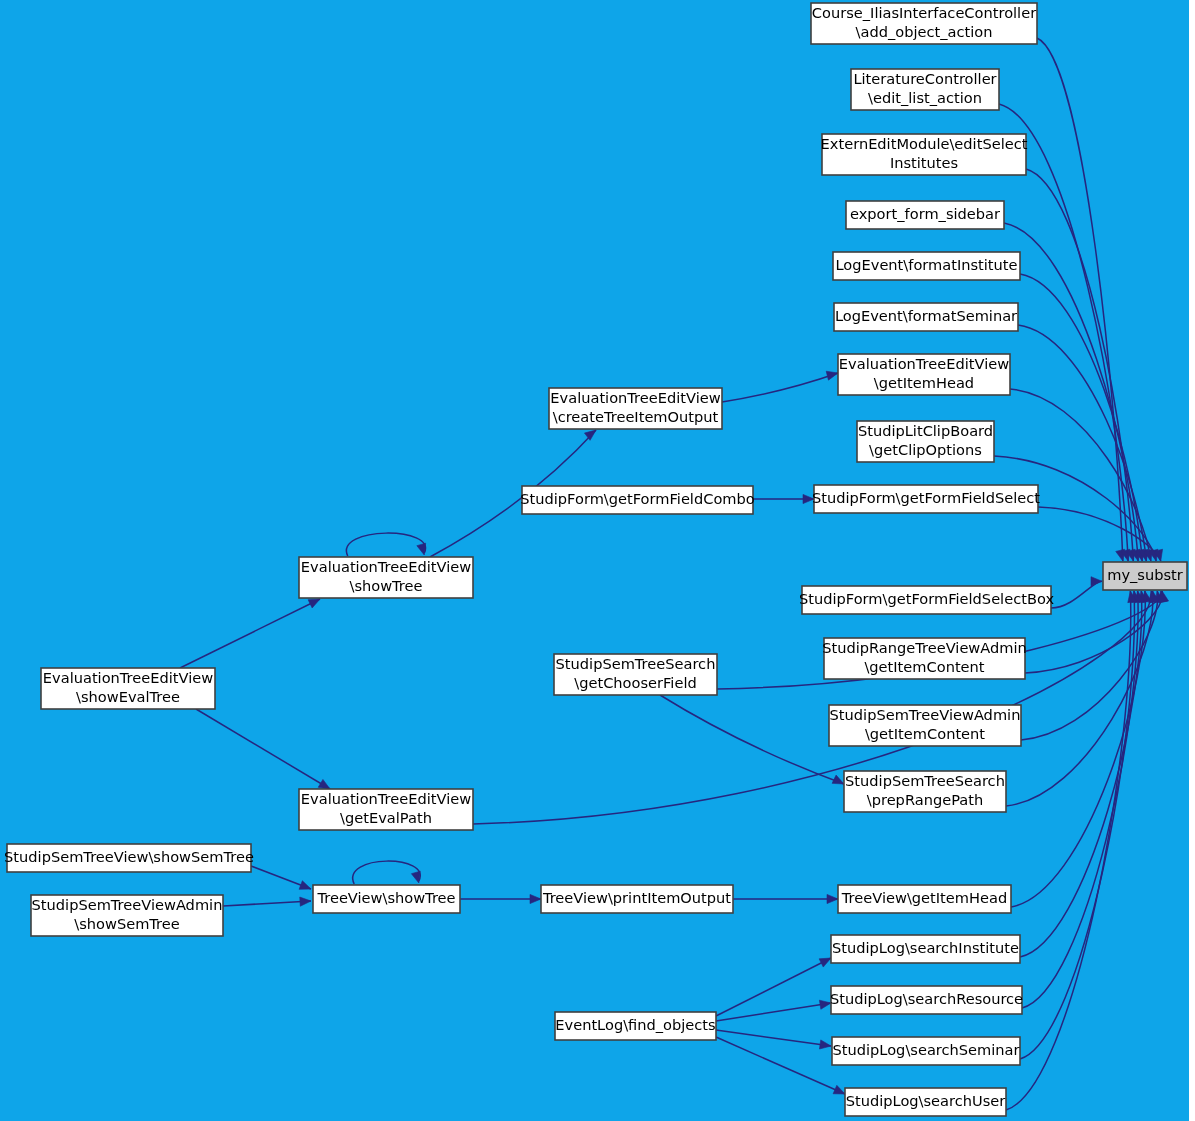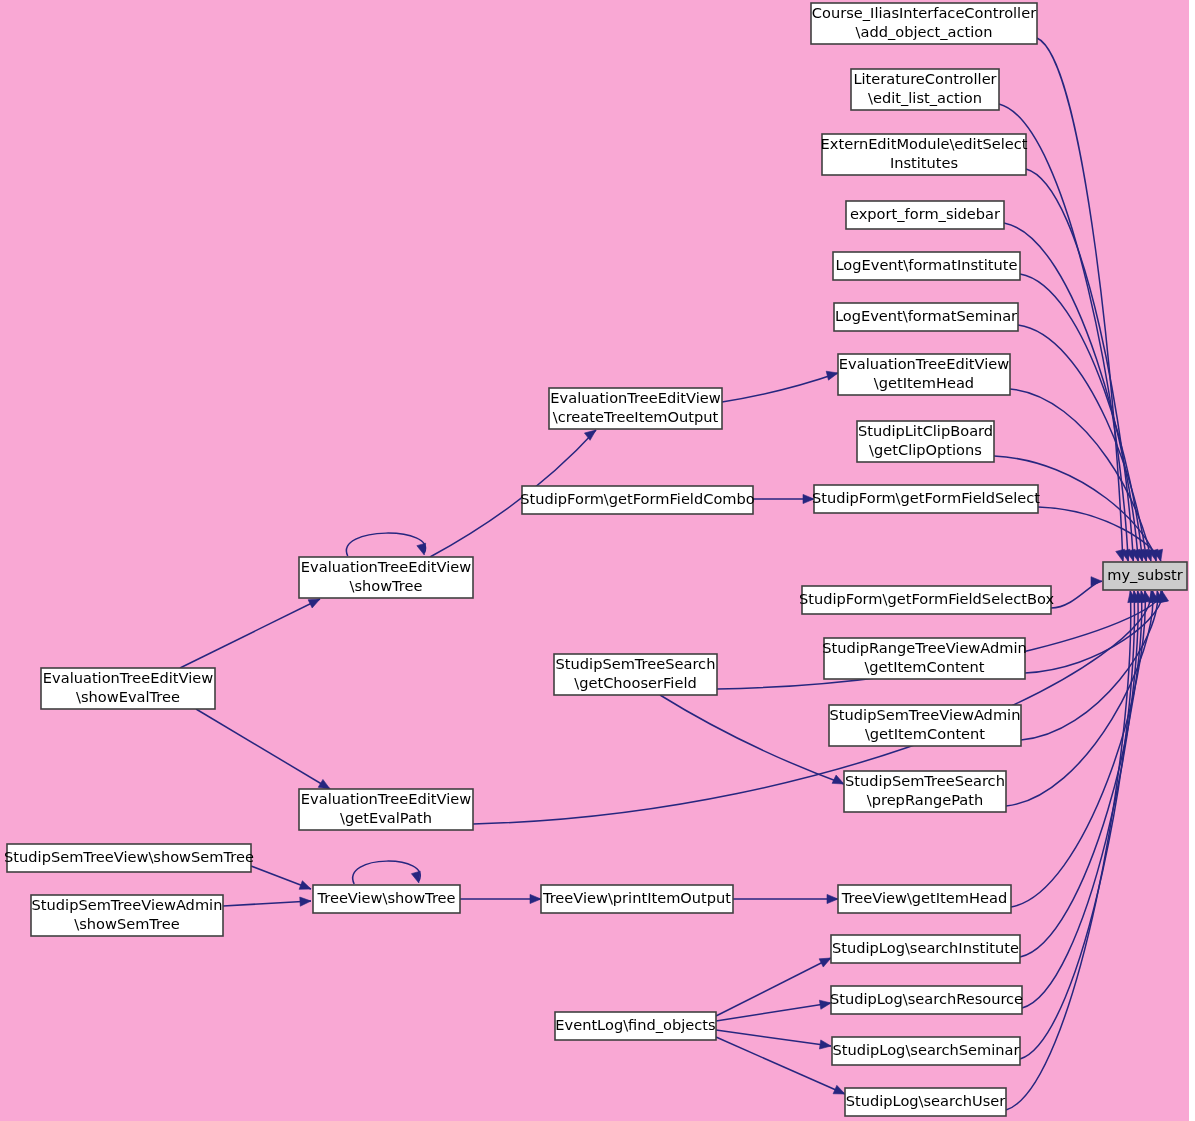--- a/index.html
+++ b/index.html
@@ -4,21 +4,21 @@
 <style>
   html, body {
     margin: 0;
     padding: 0;
     background: #ffffff;
   }
   #graph-root {
     position: relative;
     width: 1189px;
     height: 1121px;
-    background: #f9a8d4;
+    background: #0ea5e9;
     font-family: "DejaVu Sans", "Liberation Sans", sans-serif;
   }
   svg.graph-canvas {
     position: absolute;
     top: 0; left: 0;
     width: 1195px;
     height: 1121px;
     display: block;
   }
   .gnode rect {

